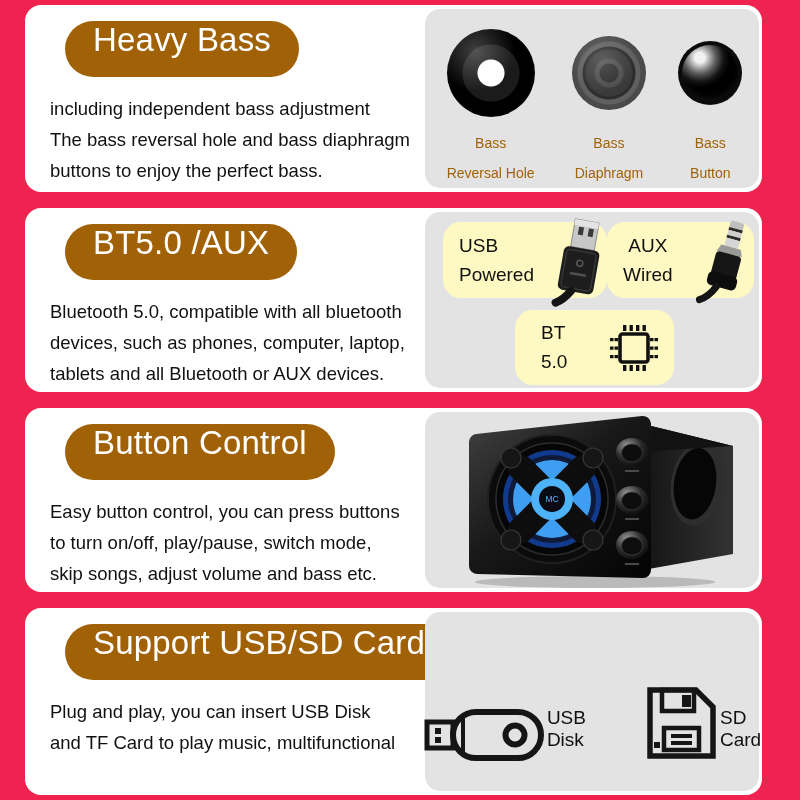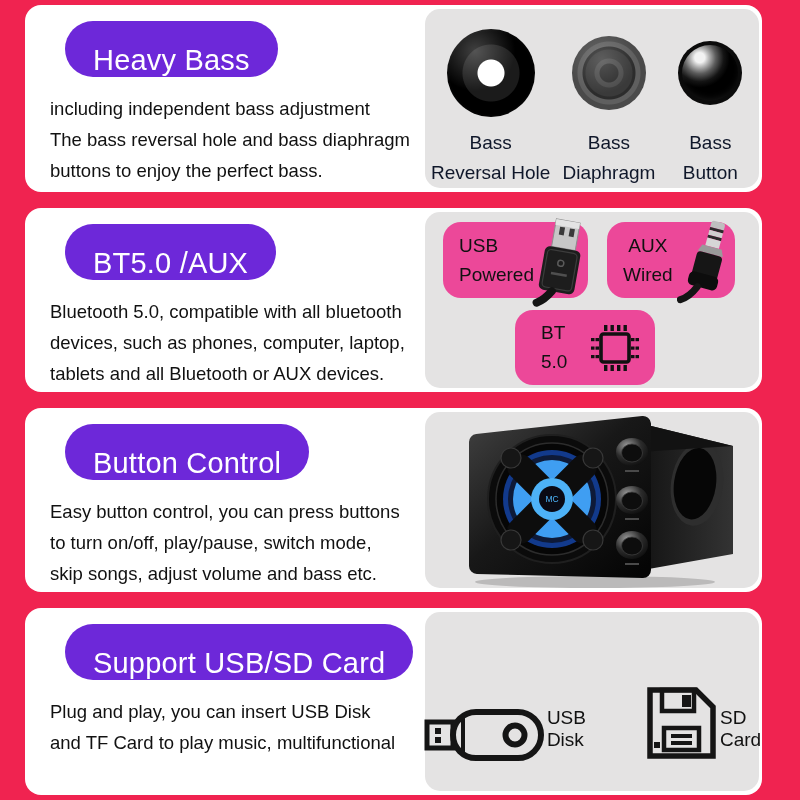--- a/index.html
+++ b/index.html
@@ -5,23 +5,23 @@
   html,body{margin:0;padding:0;}
   body{width:800px;height:800px;font-family:"Liberation Sans", sans-serif;}
   .canvas{position:relative;width:800px;height:800px;background:#F02350;overflow:hidden;}
 
   .card{position:absolute;left:25px;width:737px;background:#FFFFFF;border-radius:16px;}
   .card.c1{top:5px;height:187px;}
   .card.c2{top:208px;height:184px;}
   .card.c3{top:408px;height:184px;}
   .card.c4{top:608px;height:187px;}
 
-  .pill{position:absolute;left:40px;top:16px;height:56px;background:#6d28d9;color:#fff;
-        border-radius:28px;display:inline-flex;align-items:flex-end;padding:0 28px;
-        font-size:29px;letter-spacing:0.2px;white-space:nowrap;}
+  .pill{position:absolute;left:40px;top:16px;height:56px;background:#a16207;color:#fff;
+        border-radius:28px;display:inline-flex;align-items:flex-start;padding:0 28px;
+        font-size:33px;letter-spacing:0.2px;white-space:nowrap;}
 
   .desc{position:absolute;left:25px;top:88px;color:#111;font-size:18.5px;line-height:31px;}
   .desc div{white-space:nowrap;}
 
   .panel{position:absolute;left:400px;top:4px;bottom:4px;right:3px;background:#E4E3E3;border-radius:15px;}
 
   
   .p1{display:flex;justify-content:center;padding-top:18px;}
   .fig1{display:flex;flex-direction:column;align-items:center;}
   .fig1.w1{width:132px;}.fig1.w2{width:106px;}.fig1.w3{width:98px;}
@@ -32,24 +32,24 @@
       radial-gradient(circle, #ffffff 0 13px, #1b1b1b 14px 28px, #000 29px 66%, #262626 100%);}
   .diaphragm{width:74px;height:74px;border-radius:50%;
     background:
       radial-gradient(circle at 40% 32%, rgba(255,255,255,0.18), rgba(255,255,255,0) 50%),
       radial-gradient(circle, #2e2e2e 0 9px, #4c4c4c 10px 14px, #3a3a3a 15px 23px, #2c2c2c 24px 26px, #5f5f5f 27px 31px, #4a4a4a 32px 100%);}
   .dome{width:64px;height:64px;border-radius:50%;
     background:
       radial-gradient(circle at 34% 26%, #f2f2f2 0 5px, #b9b9b9 9px, #5c5c5c 16px, #141414 24px, #000 30px),
       #000;
     box-shadow:inset 0 0 0 4px #0b0b0b, inset 0 -4px 8px rgba(255,255,255,0.12);}
-  .figlabel{margin-top:10px;font-size:19px;line-height:30px;text-align:center;color:#0f172a;}
+  .figlabel{margin-top:10px;font-size:14px;line-height:30px;text-align:center;color:#a16207;}
 
   
-  .wbox{position:absolute;background:#ec4899;border-radius:18px;}
+  .wbox{position:absolute;background:#fef9c3;border-radius:18px;padding-left:19px;}
   .b1{left:18px;top:10px;width:145px;height:76px;}
   .b2{left:182px;top:10px;width:128px;height:76px;text-align:center;}
   .b3{left:90px;top:98px;width:140px;height:75px;}
   .wbox .btxt{position:absolute;left:16px;top:9px;font-size:19px;line-height:29px;color:#111;}
   .b3 .btxt{left:26px;top:8px;}
   .plug{position:absolute;}
   .plug.usb{right:-4px;top:-6px;}
   .plug.aux{right:0px;top:-6px;}
   .plug.chip{right:14px;top:12px;}
 

